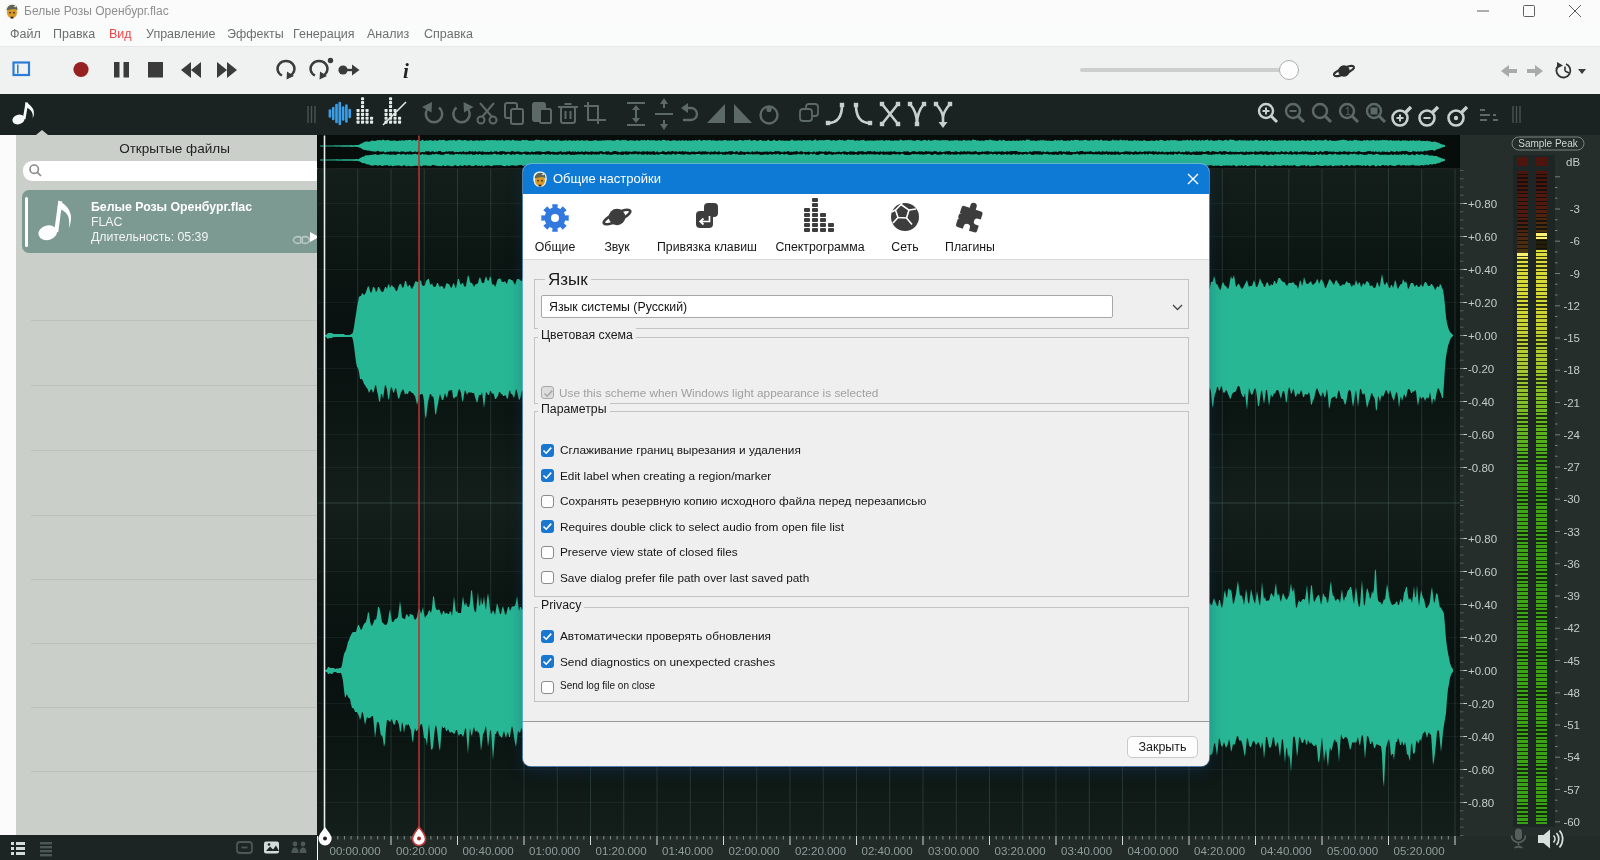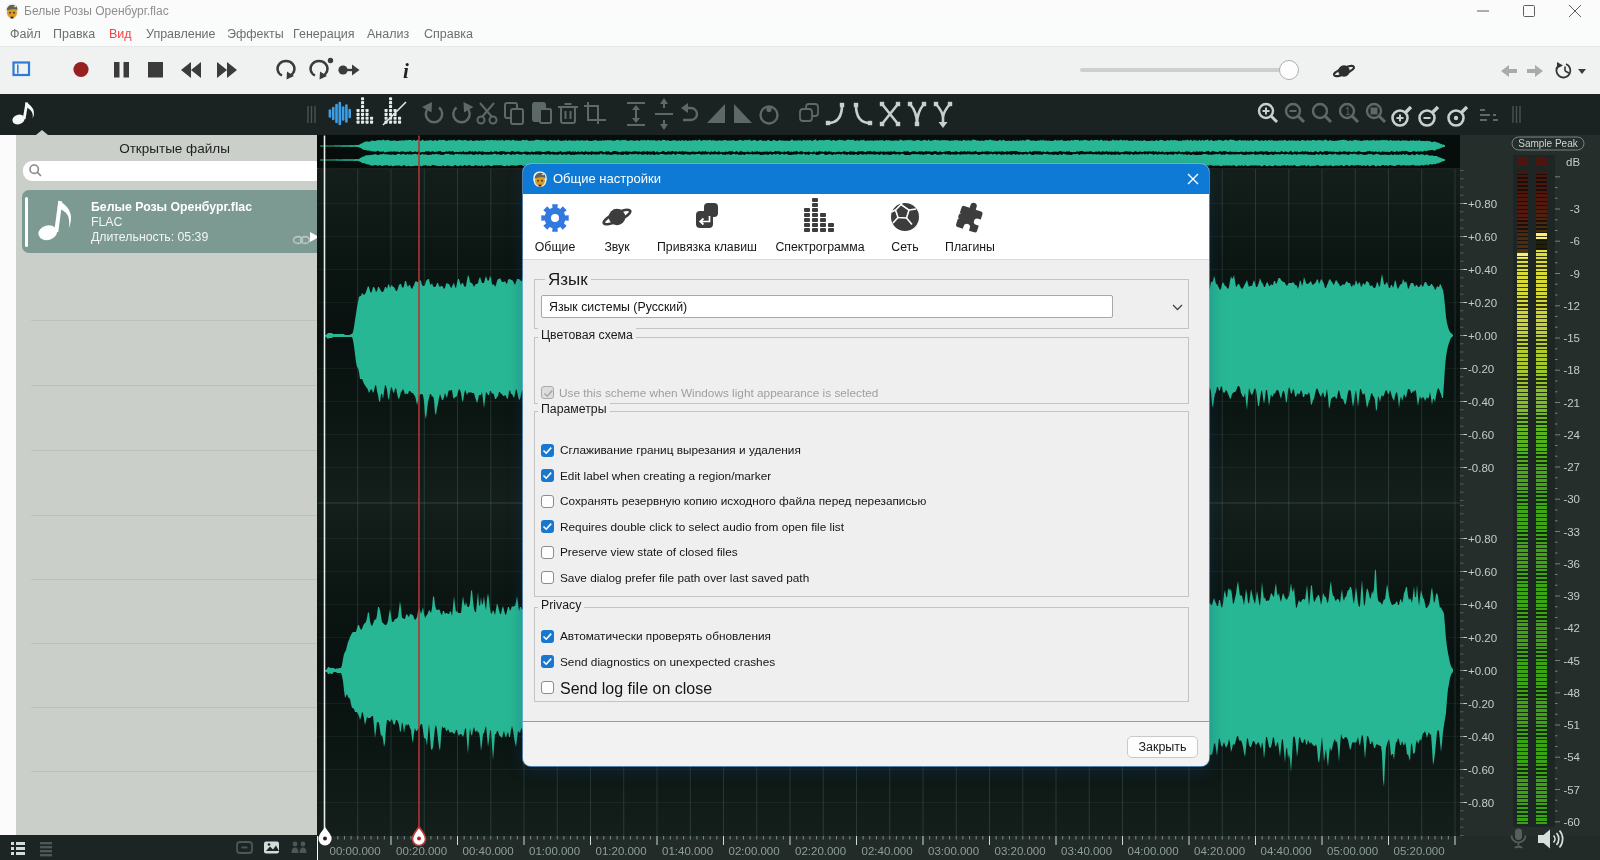--- a/index.html
+++ b/index.html
@@ -900,16 +900,16 @@
       </svg>
     </div>
     <span class="abs" style="left:37px;top:465.0px;font-size:11.8px;color:#141414;">Автоматически проверять обновления</span>
     <div class="abs" style="left:18px;top:491px;width:13px;height:13px;background:#1878d0;border-radius:3px;">
       <svg width="13" height="13" viewBox="0 0 13 13">
         <path d="M2.5 6.5 L5.2 9.2 L10.2 3.6" stroke="#fff" stroke-width="1.6" fill="none"></path>
       </svg>
     </div>
     <span class="abs" style="left:37px;top:490.5px;font-size:11.8px;color:#141414;">Send diagnostics on unexpected crashes</span>
     <div class="abs" style="left:18px;top:516.5px;width:13px;height:13px;background:#fdfdfd;border:1px solid #8c8c8c;border-radius:3px;"></div>
-    <span class="abs" style="left:37px;top:516.0px;font-size:16px;color:#141414;">Send log file on close</span>
+    <span class="abs" style="left:37px;top:516.0px;font-size:10px;color:#141414;">Send log file on close</span>
     <div class="abs" style="left:0;top:557px;width:686px;height:1px;background:#9a9a9a;"></div>
     <div class="abs" style="left:0;top:558px;width:686px;height:44px;background:#f2f2f2;"></div>
     <div class="abs" style="left:604px;top:572px;width:71px;height:22px;background:#fdfdfd;border:1px solid #c9c9c9;border-radius:5px;text-align:center;"><span style="font-size:12.5px;color:#1a1a1a;line-height:21px;">Закрыть</span></div>
   </div>
 </body></html>

